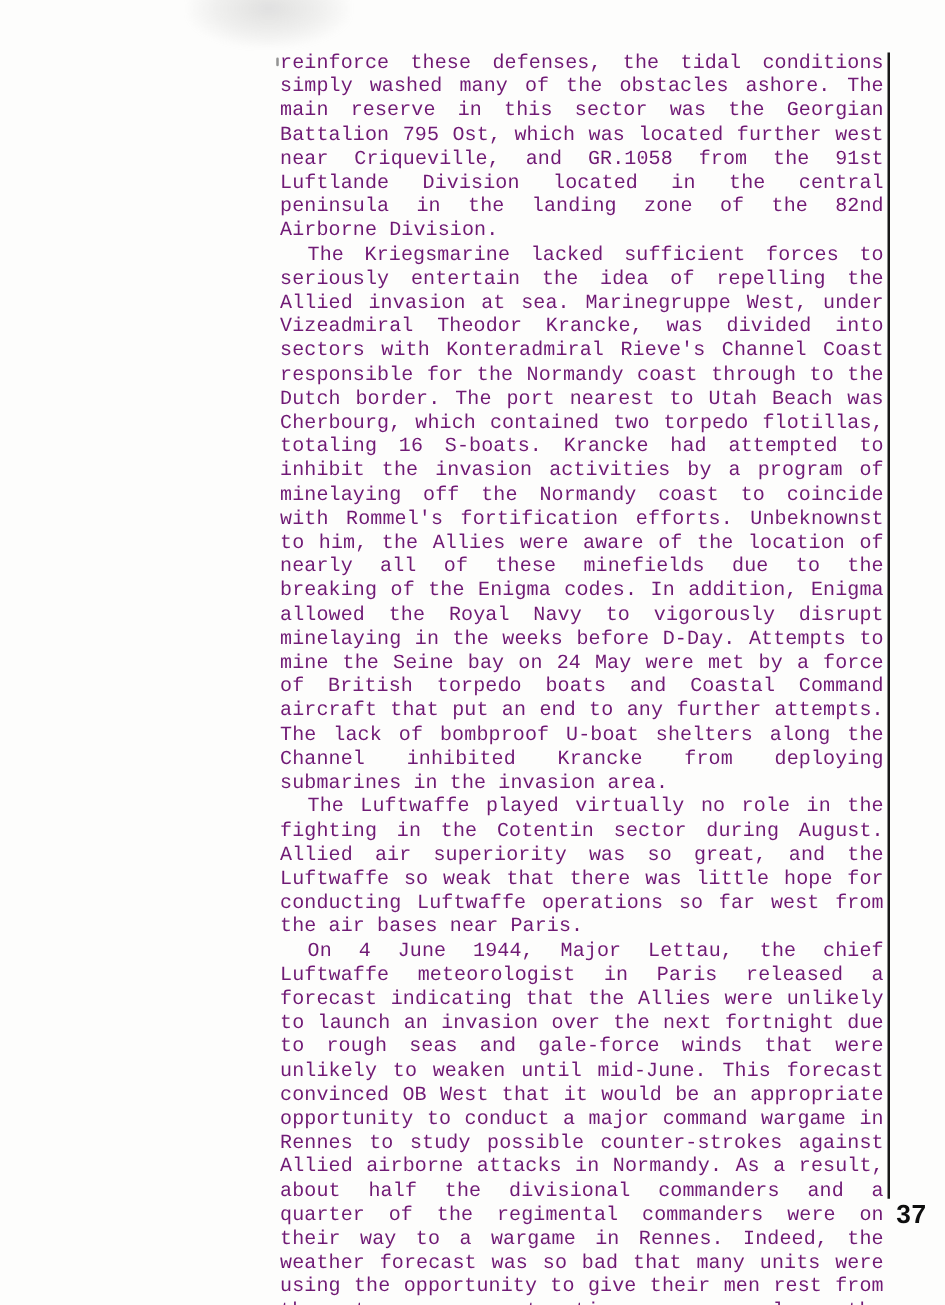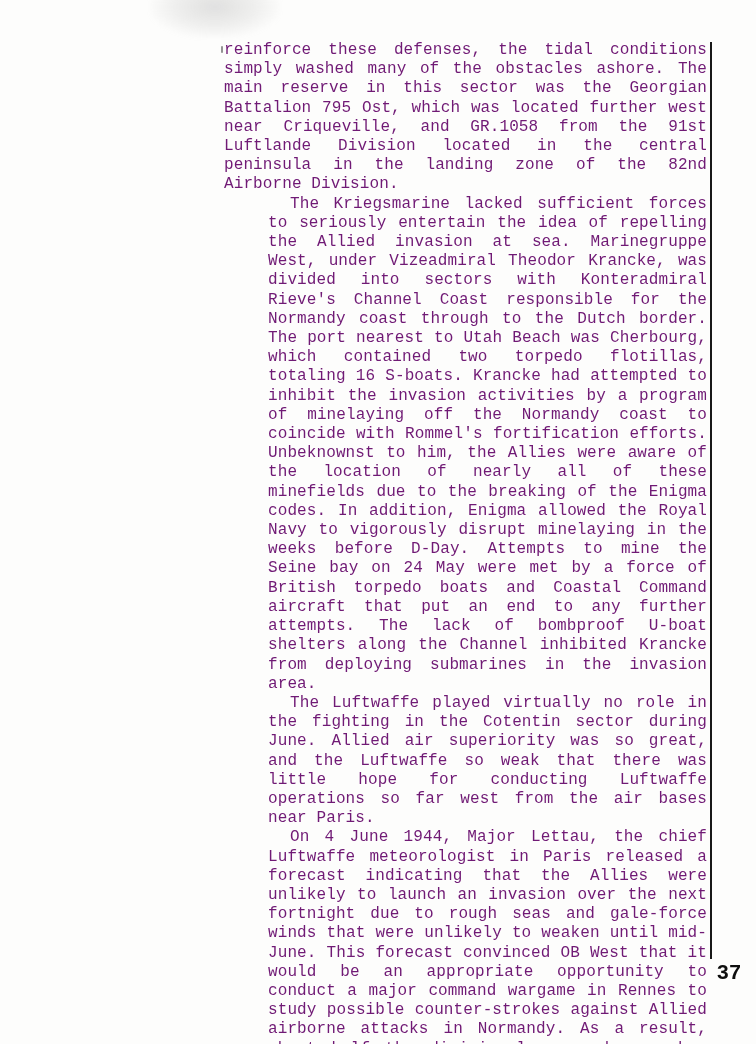--- a/index.html
+++ b/index.html
@@ -42,21 +42,20 @@
     color: #701a75;
     text-align: justify;
     letter-spacing: 0.1px;
   }
   .text-block p {
     margin: 0;
     padding: 0;
   }
   .text-block p.indented {
     text-indent: 22px;
-    margin-left: 44px;
   }
   .margin-rule {
     position: absolute;
     left: 710px;
     top: 42px;
     width: 2px;
     height: 917px;
     background: #181818;
   }
   .page-number {
@@ -74,21 +73,21 @@
 <body>
 
 <div>
 
   <div class="scan-smudge"></div>
   <div class="scan-fleck"></div>
 
   <div class="text-block">
     <p>reinforce these defenses, the tidal conditions simply washed many of the obstacles ashore. The main reserve in this sector was the Georgian Battalion 795 Ost, which was located further west near Criqueville, and GR.1058 from the 91st Luftlande Division located in the central peninsula in the landing zone of the 82nd Airborne Division.</p>
     <p class="indented">The Kriegsmarine lacked sufficient forces to seriously entertain the idea of repelling the Allied invasion at sea. Marinegruppe West, under Vizeadmiral Theodor Krancke, was divided into sectors with Konteradmiral Rieve's Channel Coast responsible for the Normandy coast through to the Dutch border. The port nearest to Utah Beach was Cherbourg, which contained two torpedo flotillas, totaling 16 S-boats. Krancke had attempted to inhibit the invasion activities by a program of minelaying off the Normandy coast to coincide with Rommel's fortification efforts. Unbeknownst to him, the Allies were aware of the location of nearly all of these minefields due to the breaking of the Enigma codes. In addition, Enigma allowed the Royal Navy to vigorously disrupt minelaying in the weeks before D-Day. Attempts to mine the Seine bay on 24 May were met by a force of British torpedo boats and Coastal Command aircraft that put an end to any further attempts. The lack of bombproof U-boat shelters along the Channel inhibited Krancke from deploying submarines in the invasion area.</p>
-    <p class="indented">The Luftwaffe played virtually no role in the fighting in the Cotentin sector during June. Allied air superiority was so great, and the Luftwaffe so weak that there was little hope for conducting Luftwaffe operations so far west from the air bases near Paris.</p>
+    <p class="indented">The Luftwaffe played virtually no role in the fighting in the Cotentin sector during August. Allied air superiority was so great, and the Luftwaffe so weak that there was little hope for conducting Luftwaffe operations so far west from the air bases near Paris.</p>
     <p class="indented">On 4 June 1944, Major Lettau, the chief Luftwaffe meteorologist in Paris released a forecast indicating that the Allies were unlikely to launch an invasion over the next fortnight due to rough seas and gale-force winds that were unlikely to weaken until mid-June. This forecast convinced OB West that it would be an appropriate opportunity to conduct a major command wargame in Rennes to study possible counter-strokes against Allied airborne attacks in Normandy. As a result, about half the divisional commanders and a quarter of the regimental commanders were on their way to a wargame in Rennes. Indeed, the weather forecast was so bad that many units were using the opportunity to give their men rest from the strenuous construction program along the coast. Rommel used the spell of bad weather to visit Germany, hoping to convince the Führer to release more Panzers to his control for a forward defense of the coast.</p>
   </div>
 
   <div class="margin-rule"></div>
 
   <div class="page-number">37</div>
 
 </div>
 
 </body></html>

